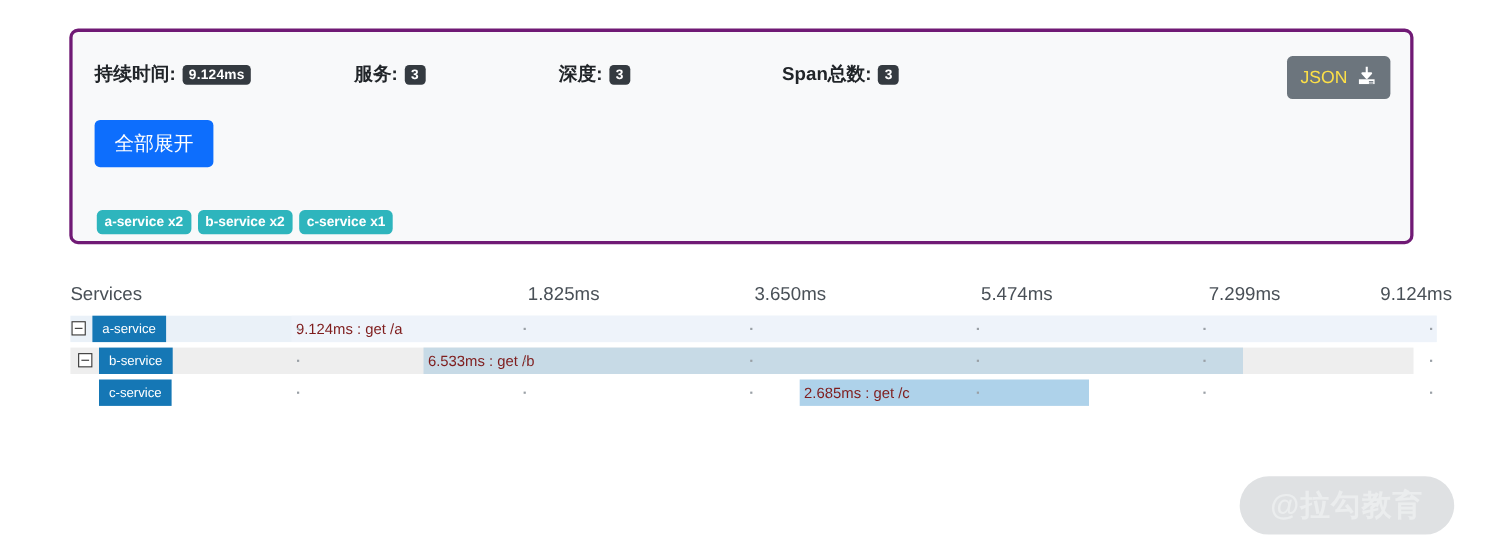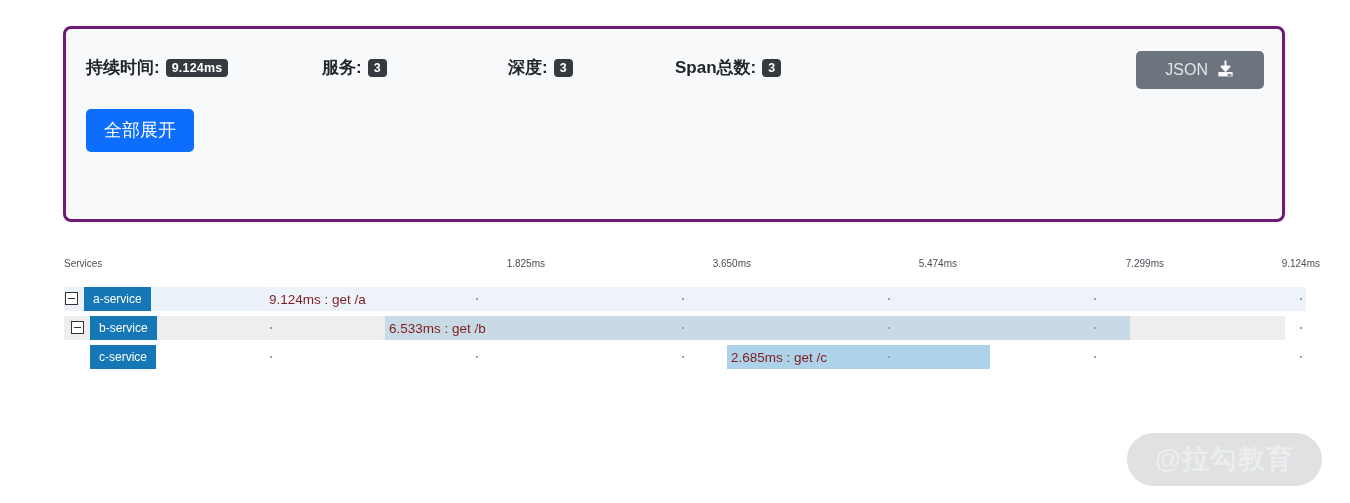--- a/index.html
+++ b/index.html
@@ -43,46 +43,46 @@
     align-items: center;
     font-size: 17px;
     font-weight: bold;
     color: #212529;
     white-space: nowrap;
     line-height: 30px;
   }
   .stat-0 { left: 0px; }
   .stat-1 { left: 205px; margin-left: 31px; }
   .stat-2 { left: 422px; }
-  .stat-3 { left: 589px; justify-content: center; }
+  .stat-3 { left: 625px; justify-content: center; }
 
   .stat-label { margin-right: 6px; }
   .stat-value {
     display: inline-block;
     background: #343a40;
     color: #ffffff;
     border-radius: 4px;
     font-size: 12.5px;
     font-weight: bold;
     padding: 3px 6px 3px 6px;
     line-height: 1;
     letter-spacing: 0.2px;
   }
 
   .json-button {
     position: absolute;
     right: 18px;
     top: 22px;
     background: #6c757d;
-    color: #e5e5e5;
+    color: #fde047;
     border: none;
     border-radius: 5px;
     font-family: "Liberation Sans", "DejaVu Sans", sans-serif;
     font-size: 16px;
-    padding: 8px 29px;
+    padding: 8px 12px;
     display: flex;
     align-items: center;
     gap: 8px;
     cursor: pointer;
     line-height: 1;
   }
   .json-button .dl-icon { display: block; }
 
   .action-row {
     position: absolute;
@@ -127,21 +127,21 @@
   .timeline {
     position: absolute;
     left: 64px;
     top: 258px;
     width: 1256px;
     height: 120px;
   }
   .axis {
     position: relative;
     height: 22px;
-    font-size: 10px;
+    font-size: 17px;
     color: #495057;
   }
   .axis-title {
     position: absolute;
     left: 0;
     top: 0;
   }
   .axis-tick {
     position: absolute;
     top: 0;
@@ -279,20 +279,25 @@
         <rect x="14.5" y="18.6" width="5" height="1.2" fill="#6c757d"></rect>
         <rect x="14.5" y="20.3" width="5" height="1.2" fill="#6c757d"></rect>
       </svg>
     </span>
   </button>
 
   <div class="action-row">
     <button class="btn btn-expand">全部展开</button>
   </div>
 
+  <div class="service-tags">
+    <span class="tag">a-service x2</span>
+    <span class="tag">b-service x2</span>
+    <span class="tag">c-service x1</span>
+  </div>
 </div>
 
 <div class="timeline">
   <div class="axis">
     <span class="axis-title">Services</span>
     <span class="axis-tick" style="left:481px">1.825ms</span>
     <span class="axis-tick" style="left:687px">3.650ms</span>
     <span class="axis-tick" style="left:893px">5.474ms</span>
     <span class="axis-tick" style="left:1100px">7.299ms</span>
     <span class="axis-tick" style="left:1256px">9.124ms</span>

